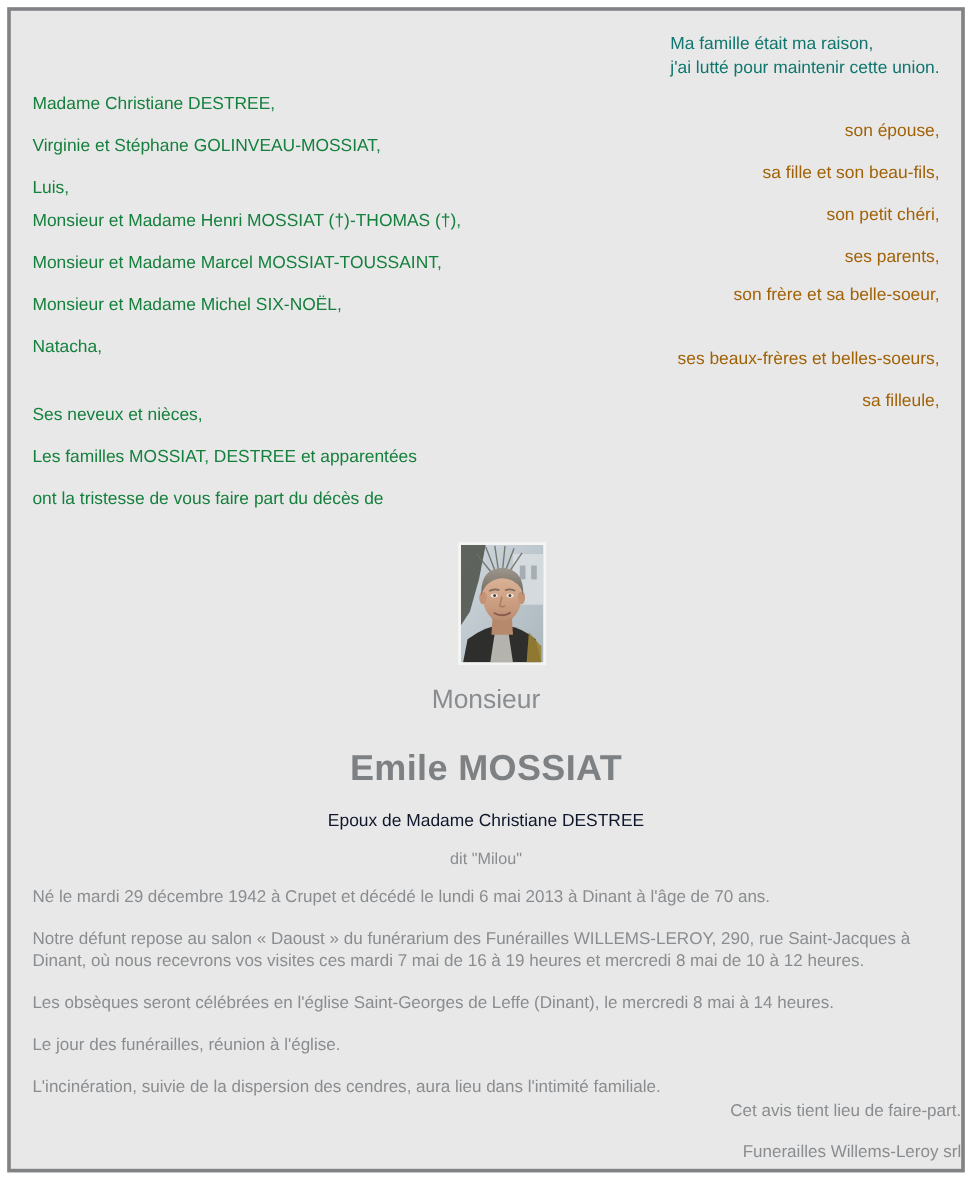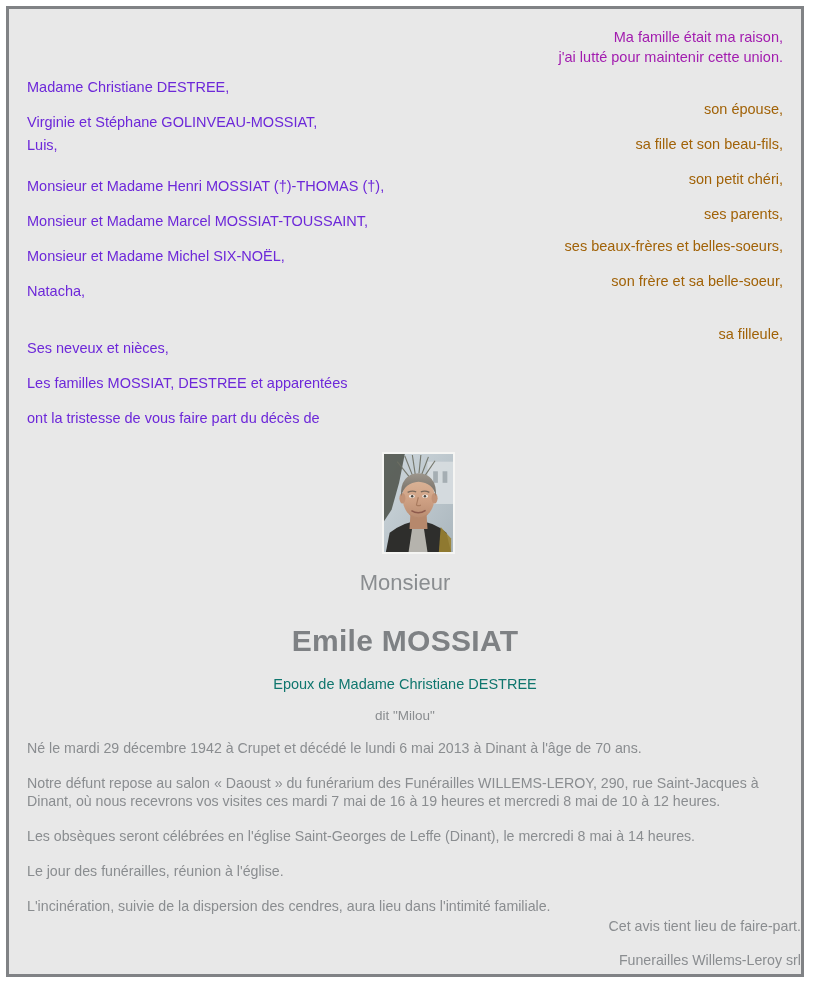--- a/index.html
+++ b/index.html
@@ -29,36 +29,35 @@
     position: relative;
     width: 792px;
     height: 965px;
   }
 
   
   #epigraph {
     position: absolute;
     right: 18px;
     top: 18px;
-    text-align: right;
-    color: #a21caf;
+    color: #0f766e;
     font-size: 14.5px;
     line-height: 20px;
   }
   #epigraph div { white-space: nowrap; }
 
   
   #family-list {
     position: absolute;
     left: 18px;
     top: 70px;
     width: 470px;
   }
   .family-line {
-    color: #6d28d9;
+    color: #15803d;
     font-size: 14.5px;
     line-height: 17px;
     white-space: nowrap;
   }
 
   
   #relations-list {
     position: absolute;
     right: 18px;
     top: 92px;
@@ -107,21 +106,21 @@
   #deceased-name {
     margin-top: 30px;
     color: #7e8184;
     font-size: 30px;
     font-weight: bold;
     letter-spacing: 0.3px;
     line-height: 34px;
   }
   #spouse-line {
     margin-top: 17px;
-    color: #0f766e;
+    color: #0f172a;
     font-size: 14.5px;
     line-height: 19px;
   }
   #nickname-line {
     margin-top: 12px;
     color: #8a8d90;
     font-size: 13.5px;
     line-height: 19px;
   }
 
@@ -160,38 +159,38 @@
 <div id="notice-card">
   <div class="inner">
 
     <div id="epigraph">
       <div>Ma famille était ma raison,</div>
       <div>j'ai lutté pour maintenir cette union.</div>
     </div>
 
     <div id="family-list">
         <div class="family-line" style="margin-bottom: 18px;">Madame Christiane DESTREE,</div>
-        <div class="family-line" style="margin-bottom: 6px;">Virginie et Stéphane GOLINVEAU-MOSSIAT,</div>
-        <div class="family-line" style="margin-bottom: 24px;">Luis,</div>
+        <div class="family-line" style="margin-bottom: 18px;">Virginie et Stéphane GOLINVEAU-MOSSIAT,</div>
+        <div class="family-line" style="margin-bottom: 10px;">Luis,</div>
         <div class="family-line" style="margin-bottom: 18px;">Monsieur et Madame Henri MOSSIAT (†)-THOMAS (†),</div>
         <div class="family-line" style="margin-bottom: 18px;">Monsieur et Madame Marcel MOSSIAT-TOUSSAINT,</div>
         <div class="family-line" style="margin-bottom: 18px;">Monsieur et Madame Michel SIX-NOËL,</div>
         <div class="family-line" style="margin-bottom: 40px;">Natacha,</div>
         <div class="family-line" style="margin-bottom: 18px;">Ses neveux et nièces,</div>
         <div class="family-line" style="margin-bottom: 18px;">Les familles MOSSIAT, DESTREE et apparentées</div>
         <div class="family-line" style="margin-bottom: 0px;">ont la tristesse de vous faire part du décès de</div>
       </div>
 
     <div id="relations-list">
         <div class="relation-line" style="margin-bottom: 18px;">son épouse,</div>
         <div class="relation-line" style="margin-bottom: 18px;">sa fille et son beau-fils,</div>
         <div class="relation-line" style="margin-bottom: 18px;">son petit chéri,</div>
         <div class="relation-line" style="margin-bottom: 15px;">ses parents,</div>
+        <div class="relation-line" style="margin-bottom: 36px;">son frère et sa belle-soeur,</div>
         <div class="relation-line" style="margin-bottom: 18px;">ses beaux-frères et belles-soeurs,</div>
-        <div class="relation-line" style="margin-bottom: 36px;">son frère et sa belle-soeur,</div>
         <div class="relation-line" style="margin-bottom: 0px;">sa filleule,</div>
       </div>
 
     <div id="portrait-frame">
       <svg id="portrait-photo" viewBox="0 0 73 102" preserveAspectRatio="none">
         <defs>
           <linearGradient id="skyg" x1="0" y1="0" x2="1" y2="1">
             <stop offset="0%" stop-color="#cfd8dd"></stop>
             <stop offset="100%" stop-color="#aab6bd"></stop>
           </linearGradient>

